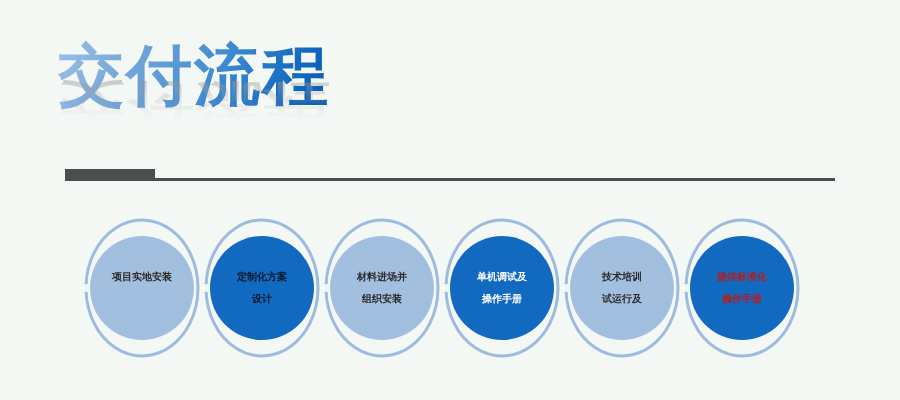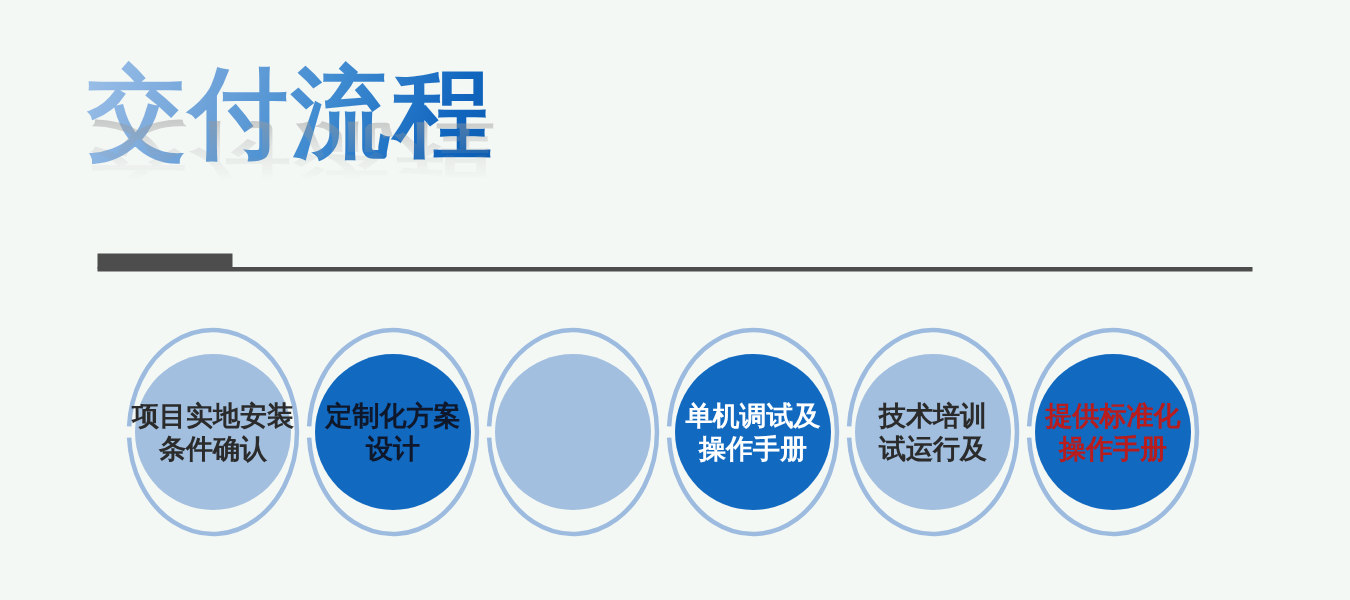--- a/index.html
+++ b/index.html
@@ -96,21 +96,21 @@
   }
   #flow-svg {
     position: absolute;
     left: 0;
     top: 0;
   }
   .step-label {
     position: absolute;
     width: 118px;
     text-align: center;
-    font-size: 18px;
+    font-size: 10px;
     line-height: 22px;
     font-weight: bold;
     pointer-events: none;
     white-space: nowrap;
   }
   .step-label .ln { display: block; }
   .label-dark { color: #2b2b2b; }
   .label-light { color: #ffffff; }
 </style>
 </head>
@@ -147,27 +147,28 @@
           <circle cx="262" cy="80" r="52" fill="#1269c0"></circle>
           <circle cx="382" cy="80" r="52" fill="#a3bfdf"></circle>
           <circle cx="502" cy="80" r="52" fill="#1269c0"></circle>
           <circle cx="622" cy="80" r="52" fill="#a3bfdf"></circle>
           <circle cx="742" cy="80" r="52" fill="#1269c0"></circle>
         </g>
     </svg>
     <div id="labels">
         <div class="step-label label-dark" style="left: 83px; top: 58px; color: rgb(43, 43, 43);">
           <span class="ln">项目实地安装</span>
-          <span class="ln">条件确认</span>
         </div>
         <div class="step-label label-light" style="left: 203px; top: 58px; color: #0f172a;">
           <span class="ln">定制化方案</span>
           <span class="ln">设计</span>
         </div>
         <div class="step-label label-dark" style="left: 323px; top: 58px; color: rgb(43, 43, 43);">
+          <span class="ln">材料进场并</span>
+          <span class="ln">组织安装</span>
         </div>
         <div class="step-label label-light" style="left: 443px; top: 58px; color: rgb(255, 255, 255);">
           <span class="ln">单机调试及</span>
           <span class="ln">操作手册</span>
         </div>
         <div class="step-label label-dark" style="left: 563px; top: 58px; color: rgb(43, 43, 43);">
           <span class="ln">技术培训</span>
           <span class="ln">试运行及</span>
         </div>
         <div class="step-label label-light" style="left: 683px; top: 58px; color: #b91c1c;">

